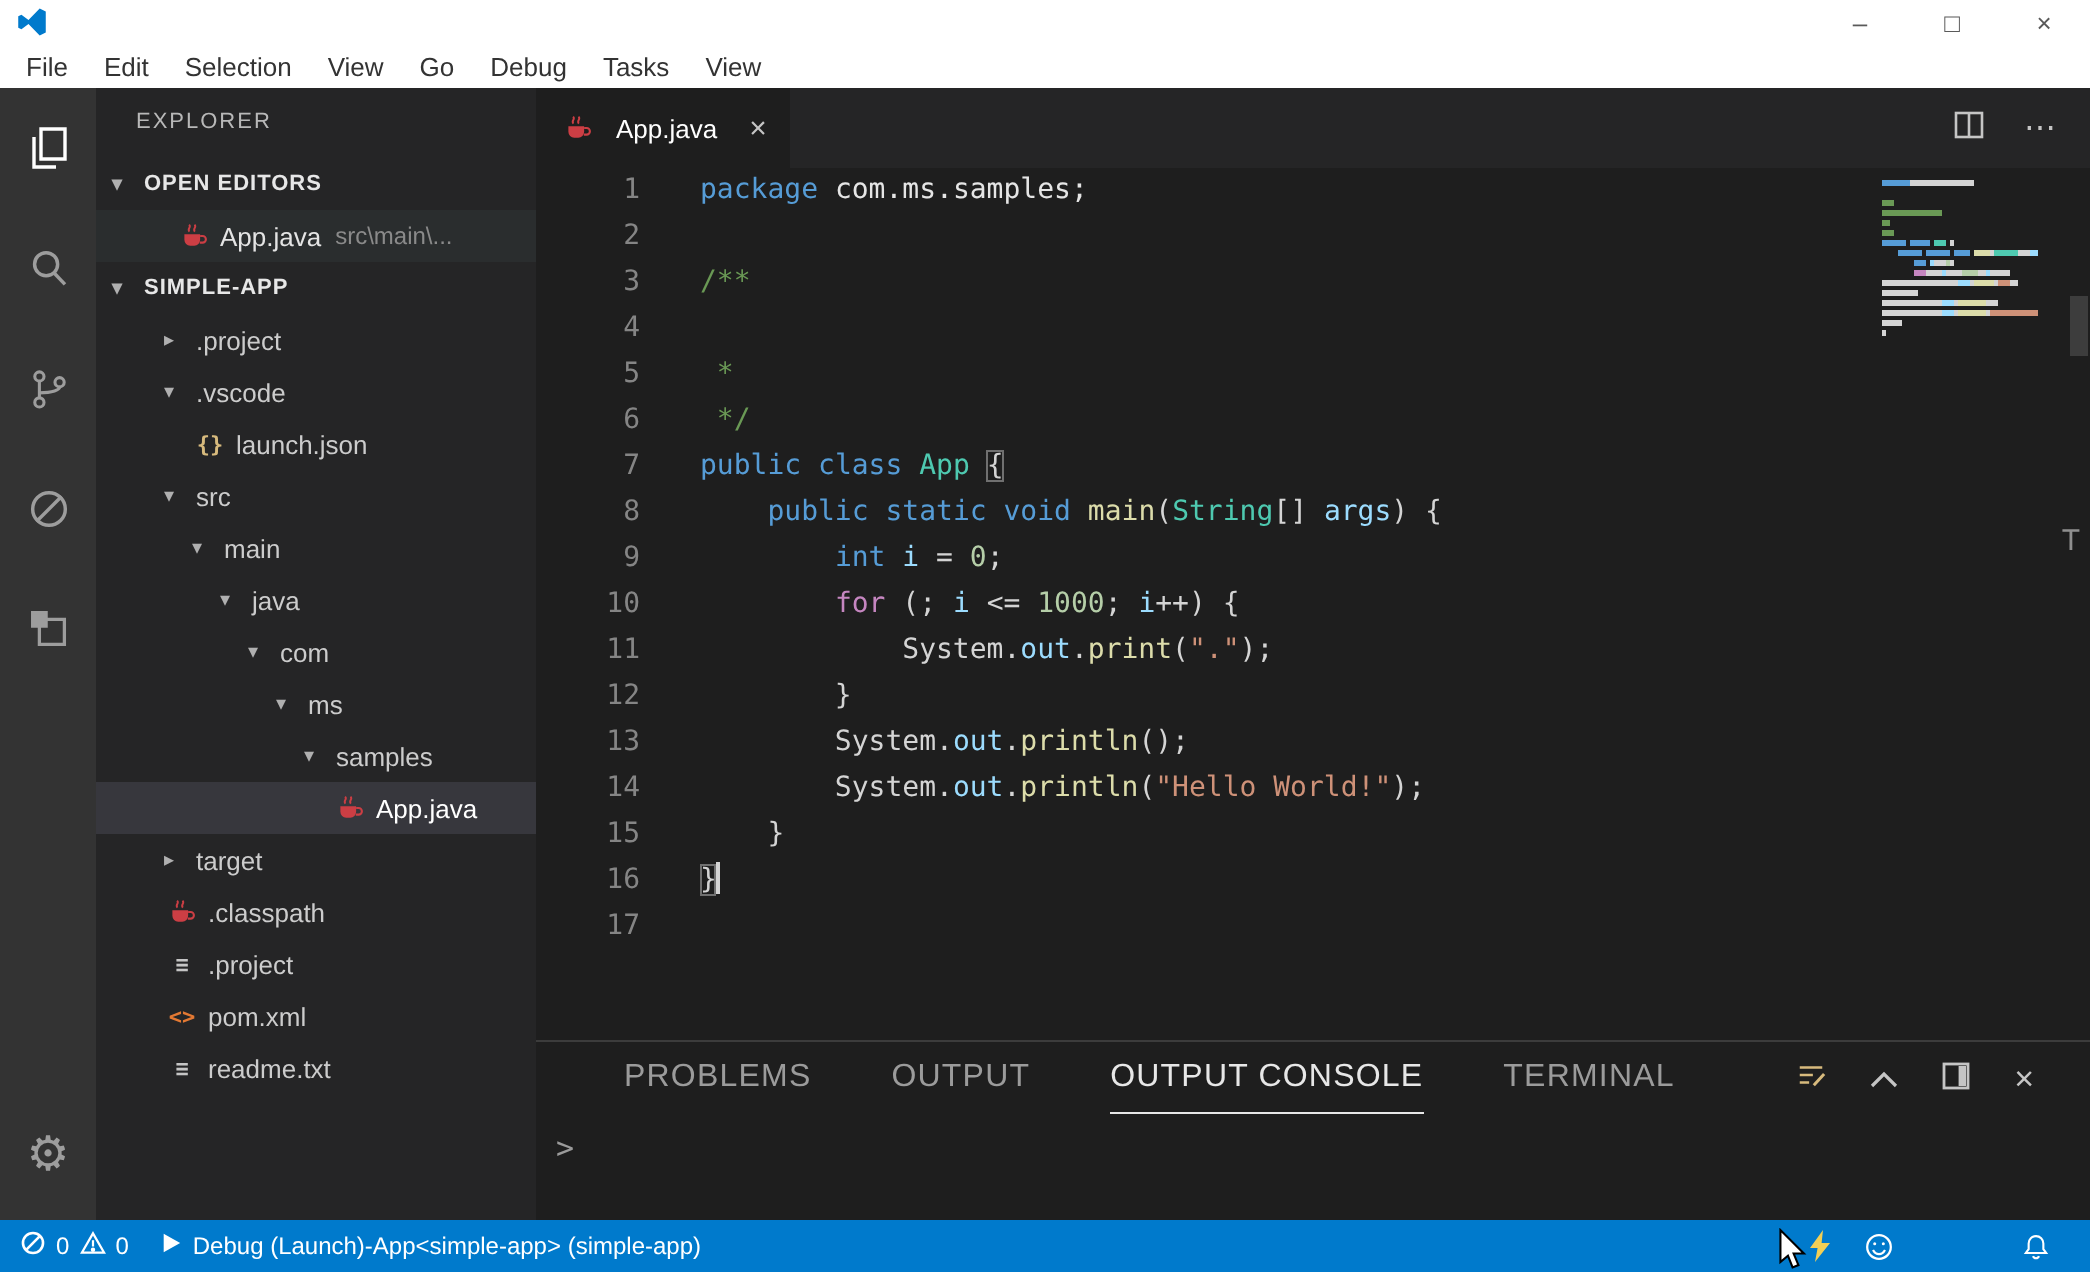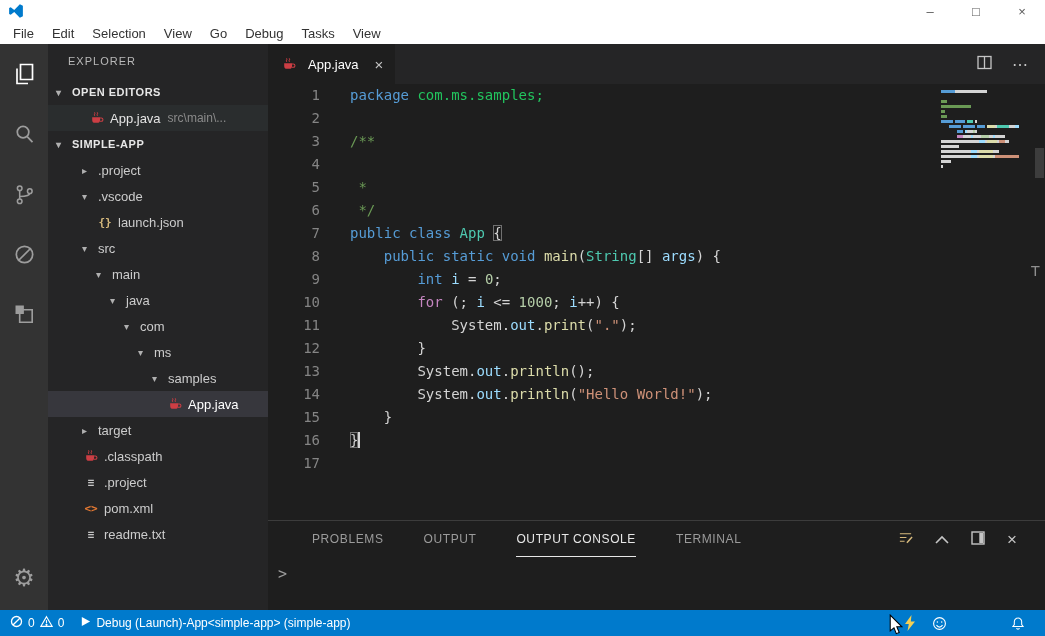--- a/index.html
+++ b/index.html
@@ -52,21 +52,21 @@
   .minimap{position:absolute;top:6px;right:26px;width:78px;overflow:hidden}
   .mm-line{height:3px;margin-bottom:2px;white-space:nowrap;font-size:0;overflow:hidden}
   .mm-tok{display:inline-block;height:3px;vertical-align:top}
   .ruler-marker{position:absolute;right:5px;top:178px;color:#8f8f8f;font-size:15px;font-family:"Liberation Sans",sans-serif}
   .scroll-thumb{position:absolute;right:1px;top:64px;width:9px;height:30px;background:#4a4a4a;opacity:.7}
 
   
   .panel{height:90px;border-top:1px solid #3c3c3c;display:flex;flex-direction:column;flex-shrink:0}
   .panel-tabs-row{height:36px;display:flex;align-items:stretch;padding-left:44px;position:relative;flex-shrink:0}
   #panel-tabs{display:flex;height:100%}
-  .panel-tab{margin-right:40px;font-size:12px;letter-spacing:.6px;color:#9b9b9b;display:flex;align-items:center;border-bottom:1px solid transparent}
+  .panel-tab{margin-right:40px;font-size:16px;letter-spacing:.6px;color:#9b9b9b;display:flex;align-items:center;border-bottom:1px solid transparent}
   .panel-tab.active{color:#e7e7e7;border-bottom-color:#e7e7e7}
   .panel-actions{position:absolute;right:28px;top:0;height:100%;display:flex;gap:22px;align-items:center;color:#c5c5c5}
   .panel-close{font-size:17px;line-height:1}
   .panel-content{flex:1;padding:8px 0 0 10px;font-family:"DejaVu Sans Mono",monospace}
   .prompt{color:#9b9b9b;font-size:15px}
 
   
   .statusbar{position:absolute;left:0;right:0;bottom:0;height:26px;background:#007acc;color:#fff;display:flex;align-items:center;font-size:12px}
   .sb-left{display:flex;align-items:center;padding-left:10px;gap:16px}
   .sb-group{display:flex;align-items:center;gap:5px}
@@ -268,21 +268,21 @@
               <rect x="1" y="1.5" width="13" height="12"></rect>
               <path d="M7.5 1.5v12"></path>
             </svg>
         </span>
         <span class="more-dots">⋯</span>
       </div>
     </div>
 
     <div class="editor-content">
       <div id="code-lines">
-          <div class="code-line"><span class="gutter">1</span><span class="line-text"><span style="color: rgb(86, 156, 214);">package</span><span style="color: #22c55e;"> com.ms.samples;</span></span></div>
+          <div class="code-line"><span class="gutter">1</span><span class="line-text"><span style="color: rgb(86, 156, 214);">package</span><span style="color: #e5e5e5;"> com.ms.samples;</span></span></div>
           <div class="code-line"><span class="gutter">2</span><span class="line-text"></span></div>
           <div class="code-line"><span class="gutter">3</span><span class="line-text"><span style="color: rgb(106, 153, 85);">/**</span></span></div>
           <div class="code-line"><span class="gutter">4</span></div>
           <div class="code-line"><span class="gutter">5</span><span class="line-text"><span style="color: rgb(106, 153, 85);"> *</span></span></div>
           <div class="code-line"><span class="gutter">6</span><span class="line-text"><span style="color: rgb(106, 153, 85);"> */</span></span></div>
           <div class="code-line"><span class="gutter">7</span><span class="line-text"><span style="color: rgb(86, 156, 214);">public</span><span style="color: rgb(212, 212, 212);"> </span><span style="color: rgb(86, 156, 214);">class</span><span style="color: rgb(212, 212, 212);"> </span><span style="color: rgb(78, 201, 176);">App</span><span style="color: rgb(212, 212, 212);"> </span><span class="bracket-match" style="color: rgb(212, 212, 212);">{</span></span></div>
           <div class="code-line"><span class="gutter">8</span><span class="line-text"><span style="color: rgb(212, 212, 212);">    </span><span style="color: rgb(86, 156, 214);">public</span><span style="color: rgb(212, 212, 212);"> </span><span style="color: rgb(86, 156, 214);">static</span><span style="color: rgb(212, 212, 212);"> </span><span style="color: rgb(86, 156, 214);">void</span><span style="color: rgb(212, 212, 212);"> </span><span style="color: rgb(220, 220, 170);">main</span><span style="color: rgb(212, 212, 212);">(</span><span style="color: rgb(78, 201, 176);">String</span><span style="color: rgb(212, 212, 212);">[] </span><span style="color: rgb(156, 220, 254);">args</span><span style="color: rgb(212, 212, 212);">) {</span></span></div>
           <div class="code-line"><span class="gutter">9</span><span class="line-text"><span style="color: rgb(212, 212, 212);">        </span><span style="color: rgb(86, 156, 214);">int</span><span style="color: rgb(212, 212, 212);"> </span><span style="color: rgb(156, 220, 254);">i</span><span style="color: rgb(212, 212, 212);"> = </span><span style="color: rgb(181, 206, 168);">0</span><span style="color: rgb(212, 212, 212);">;</span></span></div>
           <div class="code-line"><span class="gutter">10</span><span class="line-text"><span style="color: rgb(212, 212, 212);">        </span><span style="color: rgb(197, 134, 192);">for</span><span style="color: rgb(212, 212, 212);"> (; </span><span style="color: rgb(156, 220, 254);">i</span><span style="color: rgb(212, 212, 212);"> &lt;= </span><span style="color: rgb(181, 206, 168);">1000</span><span style="color: rgb(212, 212, 212);">; </span><span style="color: rgb(156, 220, 254);">i</span><span style="color: rgb(212, 212, 212);">++) {</span></span></div>
           <div class="code-line"><span class="gutter">11</span><span class="line-text"><span style="color: rgb(212, 212, 212);">            System.</span><span style="color: rgb(156, 220, 254);">out</span><span style="color: rgb(212, 212, 212);">.</span><span style="color: rgb(220, 220, 170);">print</span><span style="color: rgb(212, 212, 212);">(</span><span style="color: rgb(206, 145, 120);">"."</span><span style="color: rgb(212, 212, 212);">);</span></span></div>

